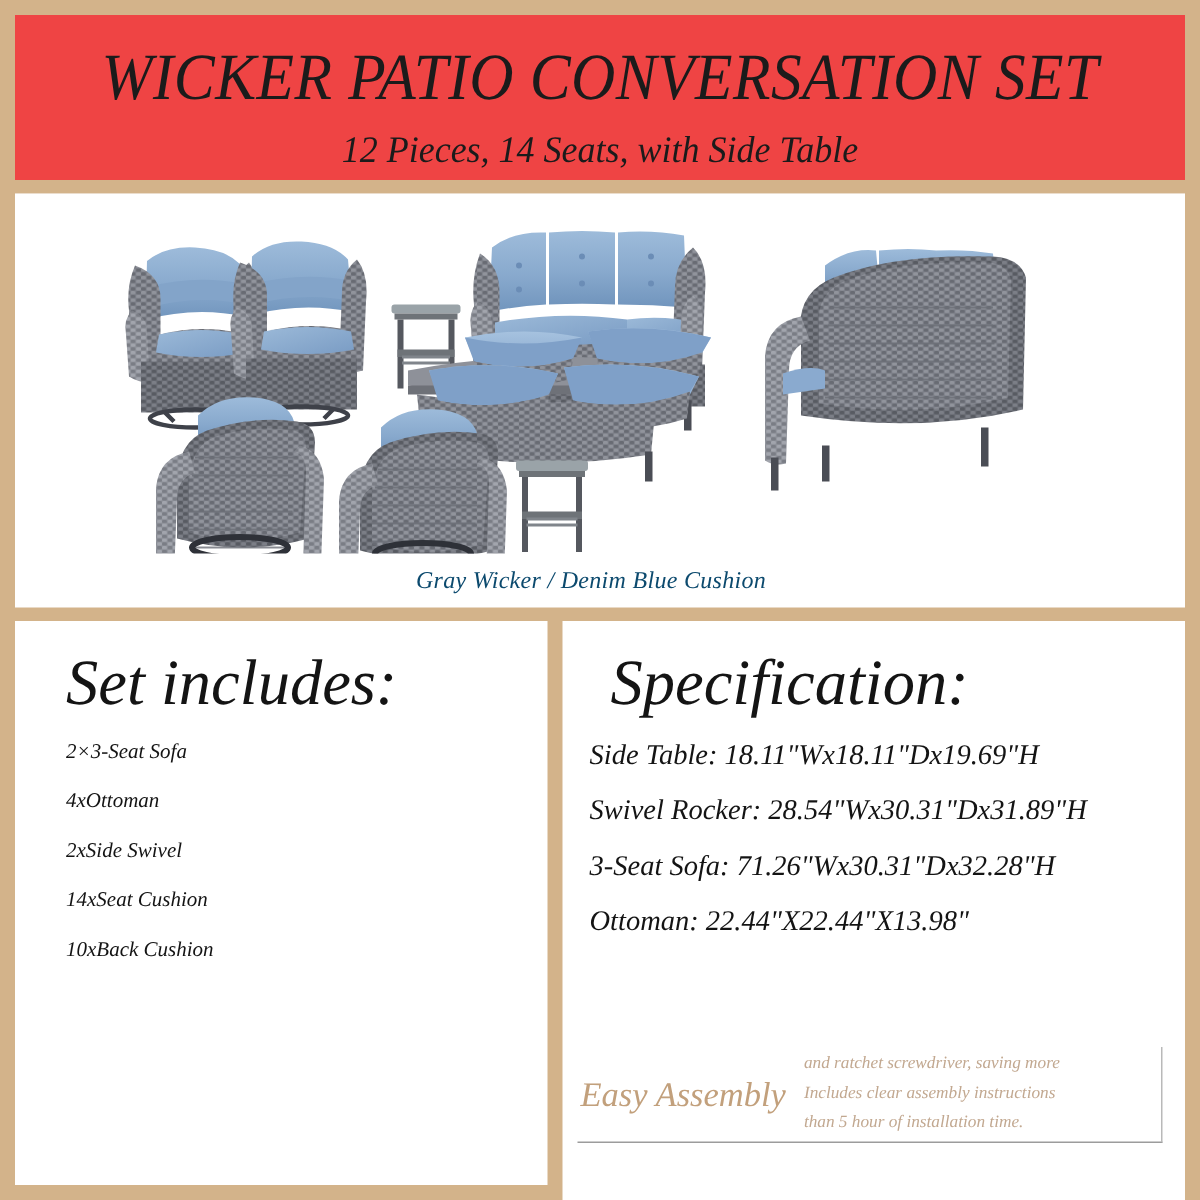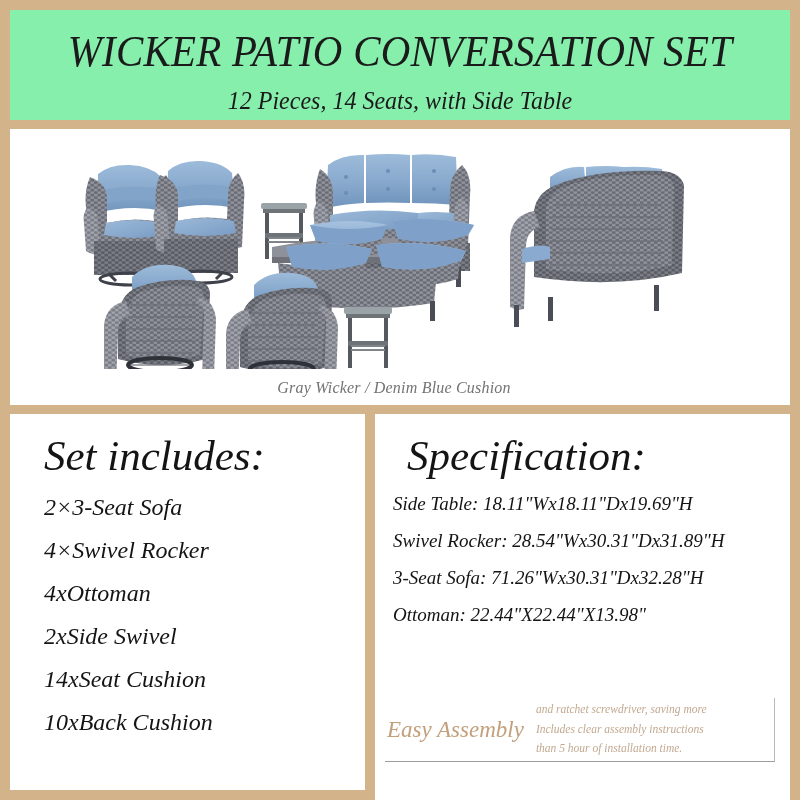--- a/index.html
+++ b/index.html
@@ -15,21 +15,21 @@
     background:#d3b38a;
   }
   .panel{
     background:#ffffff;
     box-sizing:border-box;
   }
 
   
   .header{
     position:absolute;left:10px;top:10px;width:780px;height:110px;
-    background:#86efac;
+    background:#ef4444;
     box-sizing:border-box;
     padding:6px 0 0 0;
   }
   .title{
     font-family:"Liberation Serif",serif;
     font-style:italic;
     font-weight:400;
     font-size:44px;
     letter-spacing:0.3px;
     color:#1b1b1b;
@@ -57,21 +57,21 @@
   }
   .hero-img{
     position:absolute;left:0;top:0;width:780px;height:240px;
   }
   .hero-caption{
     position:absolute;left:0;bottom:8px;width:768px;
     text-align:center;
     font-family:"Liberation Serif",serif;
     font-style:italic;
     font-size:16px;
-    color:#737373;
+    color:#0c4a6e;
     letter-spacing:0.2px;
   }
 
   
   .left-panel{
     position:absolute;left:10px;top:414px;width:355px;height:376px;
     background:#fff;
     box-sizing:border-box;
     padding:18px 0 0 34px;
   }
@@ -89,21 +89,21 @@
     color:#141414;
     line-height:1.1;
     margin:0 0 6px 0;
   }
   .sec-heading.spec{ padding-left:14px; }
 
   .list{ margin:0;padding:0;list-style:none; }
   .list li{
     font-family:"Liberation Serif",serif;
     font-style:italic;
-    font-size:24px;
+    font-size:14px;
     color:#141414;
     line-height:1;
     padding:10px 0 9px 0;
     white-space:nowrap;
   }
 
   .spec-list{ margin:0;padding:0;list-style:none; }
   .spec-list li{
     font-family:"Liberation Serif",serif;
     font-style:italic;
@@ -350,21 +350,20 @@
       </g>
     </svg>
 
     <div class="hero-caption">Gray Wicker / Denim Blue Cushion</div>
   </div>
 
   <div class="left-panel panel">
     <div class="sec-heading">Set includes:</div>
     <ul class="list">
       <li>2×3-Seat Sofa</li>
-      <li>4×Swivel Rocker</li>
       <li>4xOttoman</li>
       <li>2xSide Swivel</li>
       <li>14xSeat Cushion</li>
       <li>10xBack Cushion</li>
     </ul>
   </div>
 
   <div class="right-panel panel">
     <div class="sec-heading spec">Specification:</div>
     <ul class="spec-list">

